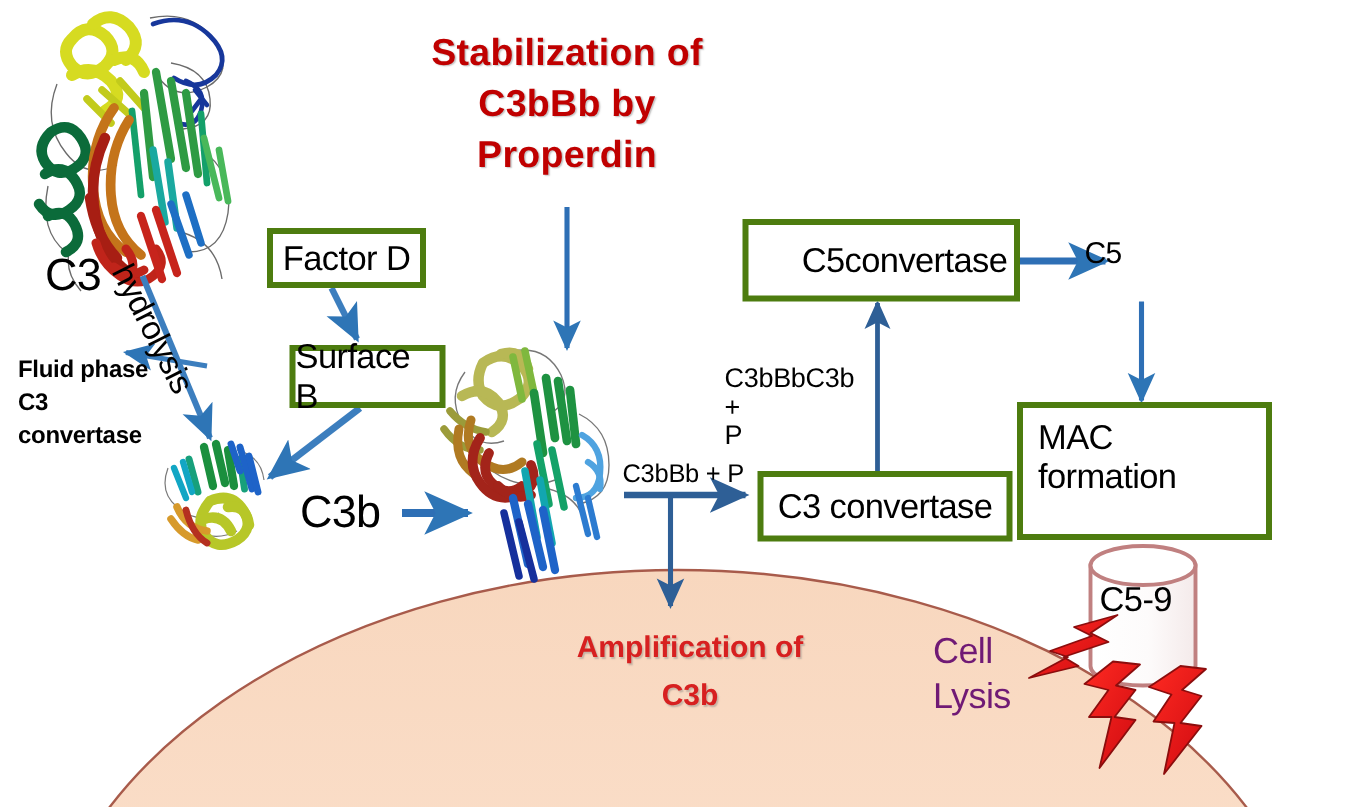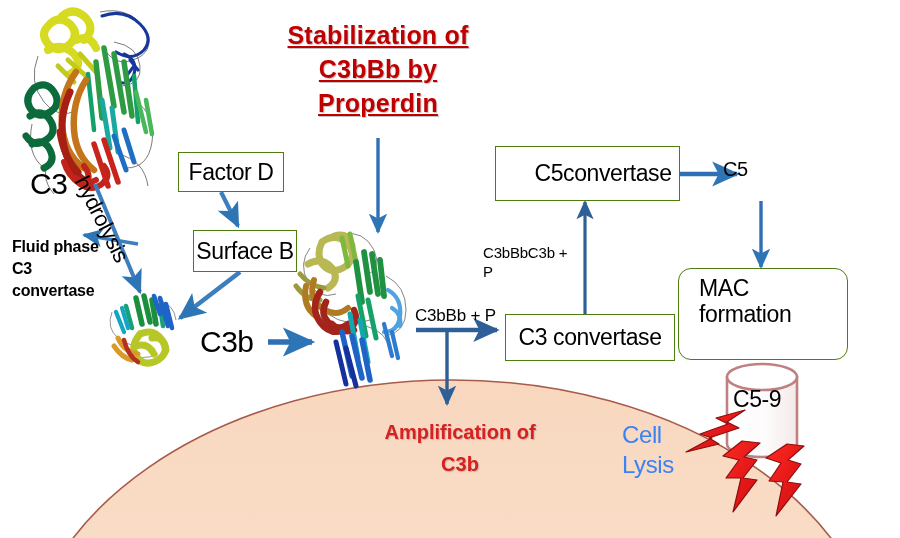--- a/index.html
+++ b/index.html
@@ -26,43 +26,43 @@
   .amp-red{
     color:#D72020;
     font-weight:bold;
     font-size:20px;
     line-height:32px;
     text-align:center;
     text-shadow:1px 1px 1px rgba(120,120,120,.40);
   }
   .box{
     position:absolute;
-    border:1px solid #4d7c0f;
+    border:4px solid #4d7c0f;
     background:#ffffff;
     box-sizing:border-box;
     display:flex;
     align-items:center;
     justify-content:flex-start;
     padding-left:10px;
     font-size:23px;
     color:#000;
     letter-spacing:-.4px;
   }
   .box.center{justify-content:center;padding-left:0;}
-  .box.multiline{display:block;padding:6px 0 0 20px;line-height:26px;border-radius:13px;}
+  .box.multiline{display:block;padding:6px 0 0 10px;line-height:26px;}
   .plain-lbl{
     position:absolute;
     font-size:25px;
     color:#000;
     letter-spacing:-.5px;
     white-space:pre;
   }
   .small-lbl{
     position:absolute;
-    font-size:15px;
+    font-size:18px;
     color:#000;
     line-height:19px;
     letter-spacing:-.2px;
     white-space:pre-line;
   }
   .bold-lbl{
     position:absolute;
     font-weight:bold;
     font-size:16px;
     line-height:22px;
@@ -90,21 +90,21 @@
   .c59-lbl{
     position:absolute;
     font-size:23px;
     color:#000;
     letter-spacing:-.4px;
   }
   .lysis-lbl{
     position:absolute;
     font-size:24px;
     line-height:30px;
-    color:#3b82f6;
+    color:#701a75;
     white-space:pre-line;
     letter-spacing:-.4px;
   }
 </style>
 </head>
 <body>
 
 <div id="stage">
 
   <svg id="svg-layer" viewBox="0 0 900 538">
@@ -357,21 +357,21 @@
                L719 444 L709 438 L739 428 L727 422 Z" fill="url(#boltgrad)" stroke="#8B0D0D" stroke-width="1.2" stroke-linejoin="round"></path>
 
       <path d="M742 441 L723 456 L739 460 L726 478 L741 478 L733 512
                L757 480 L743 478 L757 460 L744 457 L760 443 Z" fill="url(#boltgrad)" stroke="#8B0D0D" stroke-width="1.2" stroke-linejoin="round"></path>
 
       <path d="M787 444 L766 458 L781 463 L769 481 L783 482 L776 516
                L801 484 L787 482 L801 464 L788 460 L804 446 Z" fill="url(#boltgrad)" stroke="#8B0D0D" stroke-width="1.2" stroke-linejoin="round"></path>
     </g>
   </svg>
 
-  <div class="title-red abs" style="left:265px;top:18px;width:226px;text-decoration:underline;">
+  <div class="title-red abs" style="left:265px;top:18px;width:226px;">
     <div>Stabilization of</div>
     <div>C3bBb by</div>
     <div>Properdin</div>
   </div>
 
   <div class="plain-lbl" style="left:30px;top:167px;font-size:30px;">C3</div>
 
   <div class="rot-lbl" style="left:92px;top:172px;">hydrolysis</div>
 
   <div class="bold-lbl" style="left:12px;top:236px;width:120px;">Fluid phase

